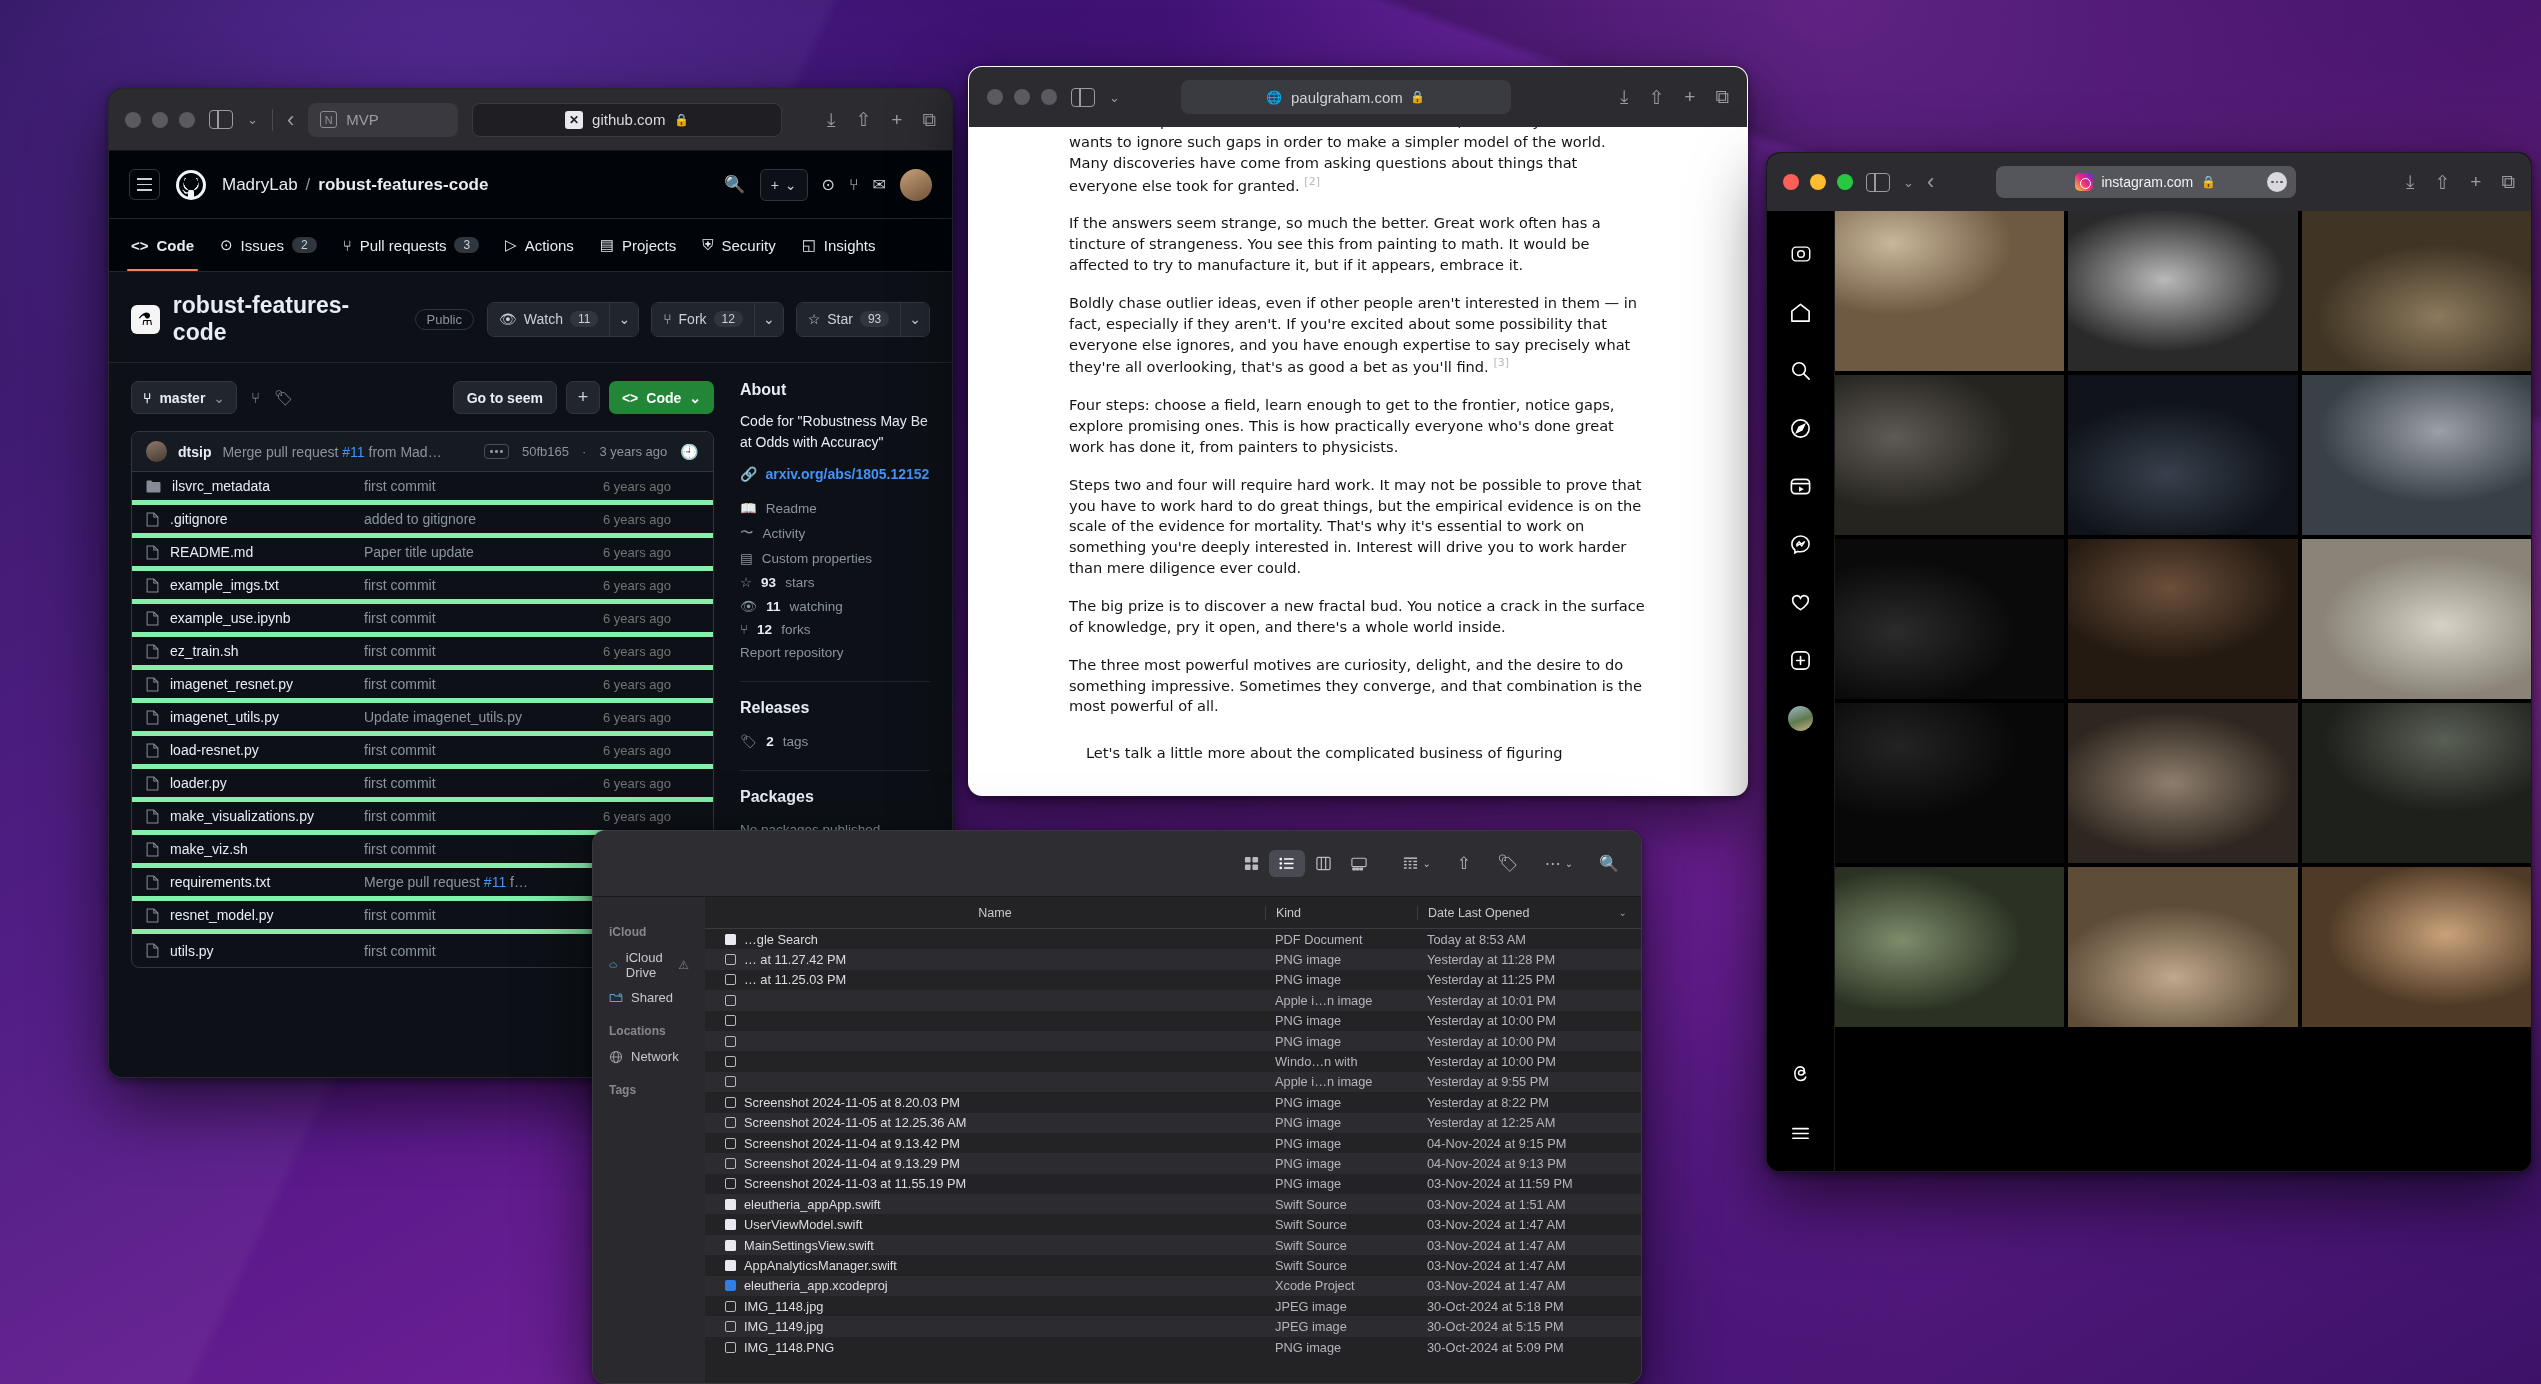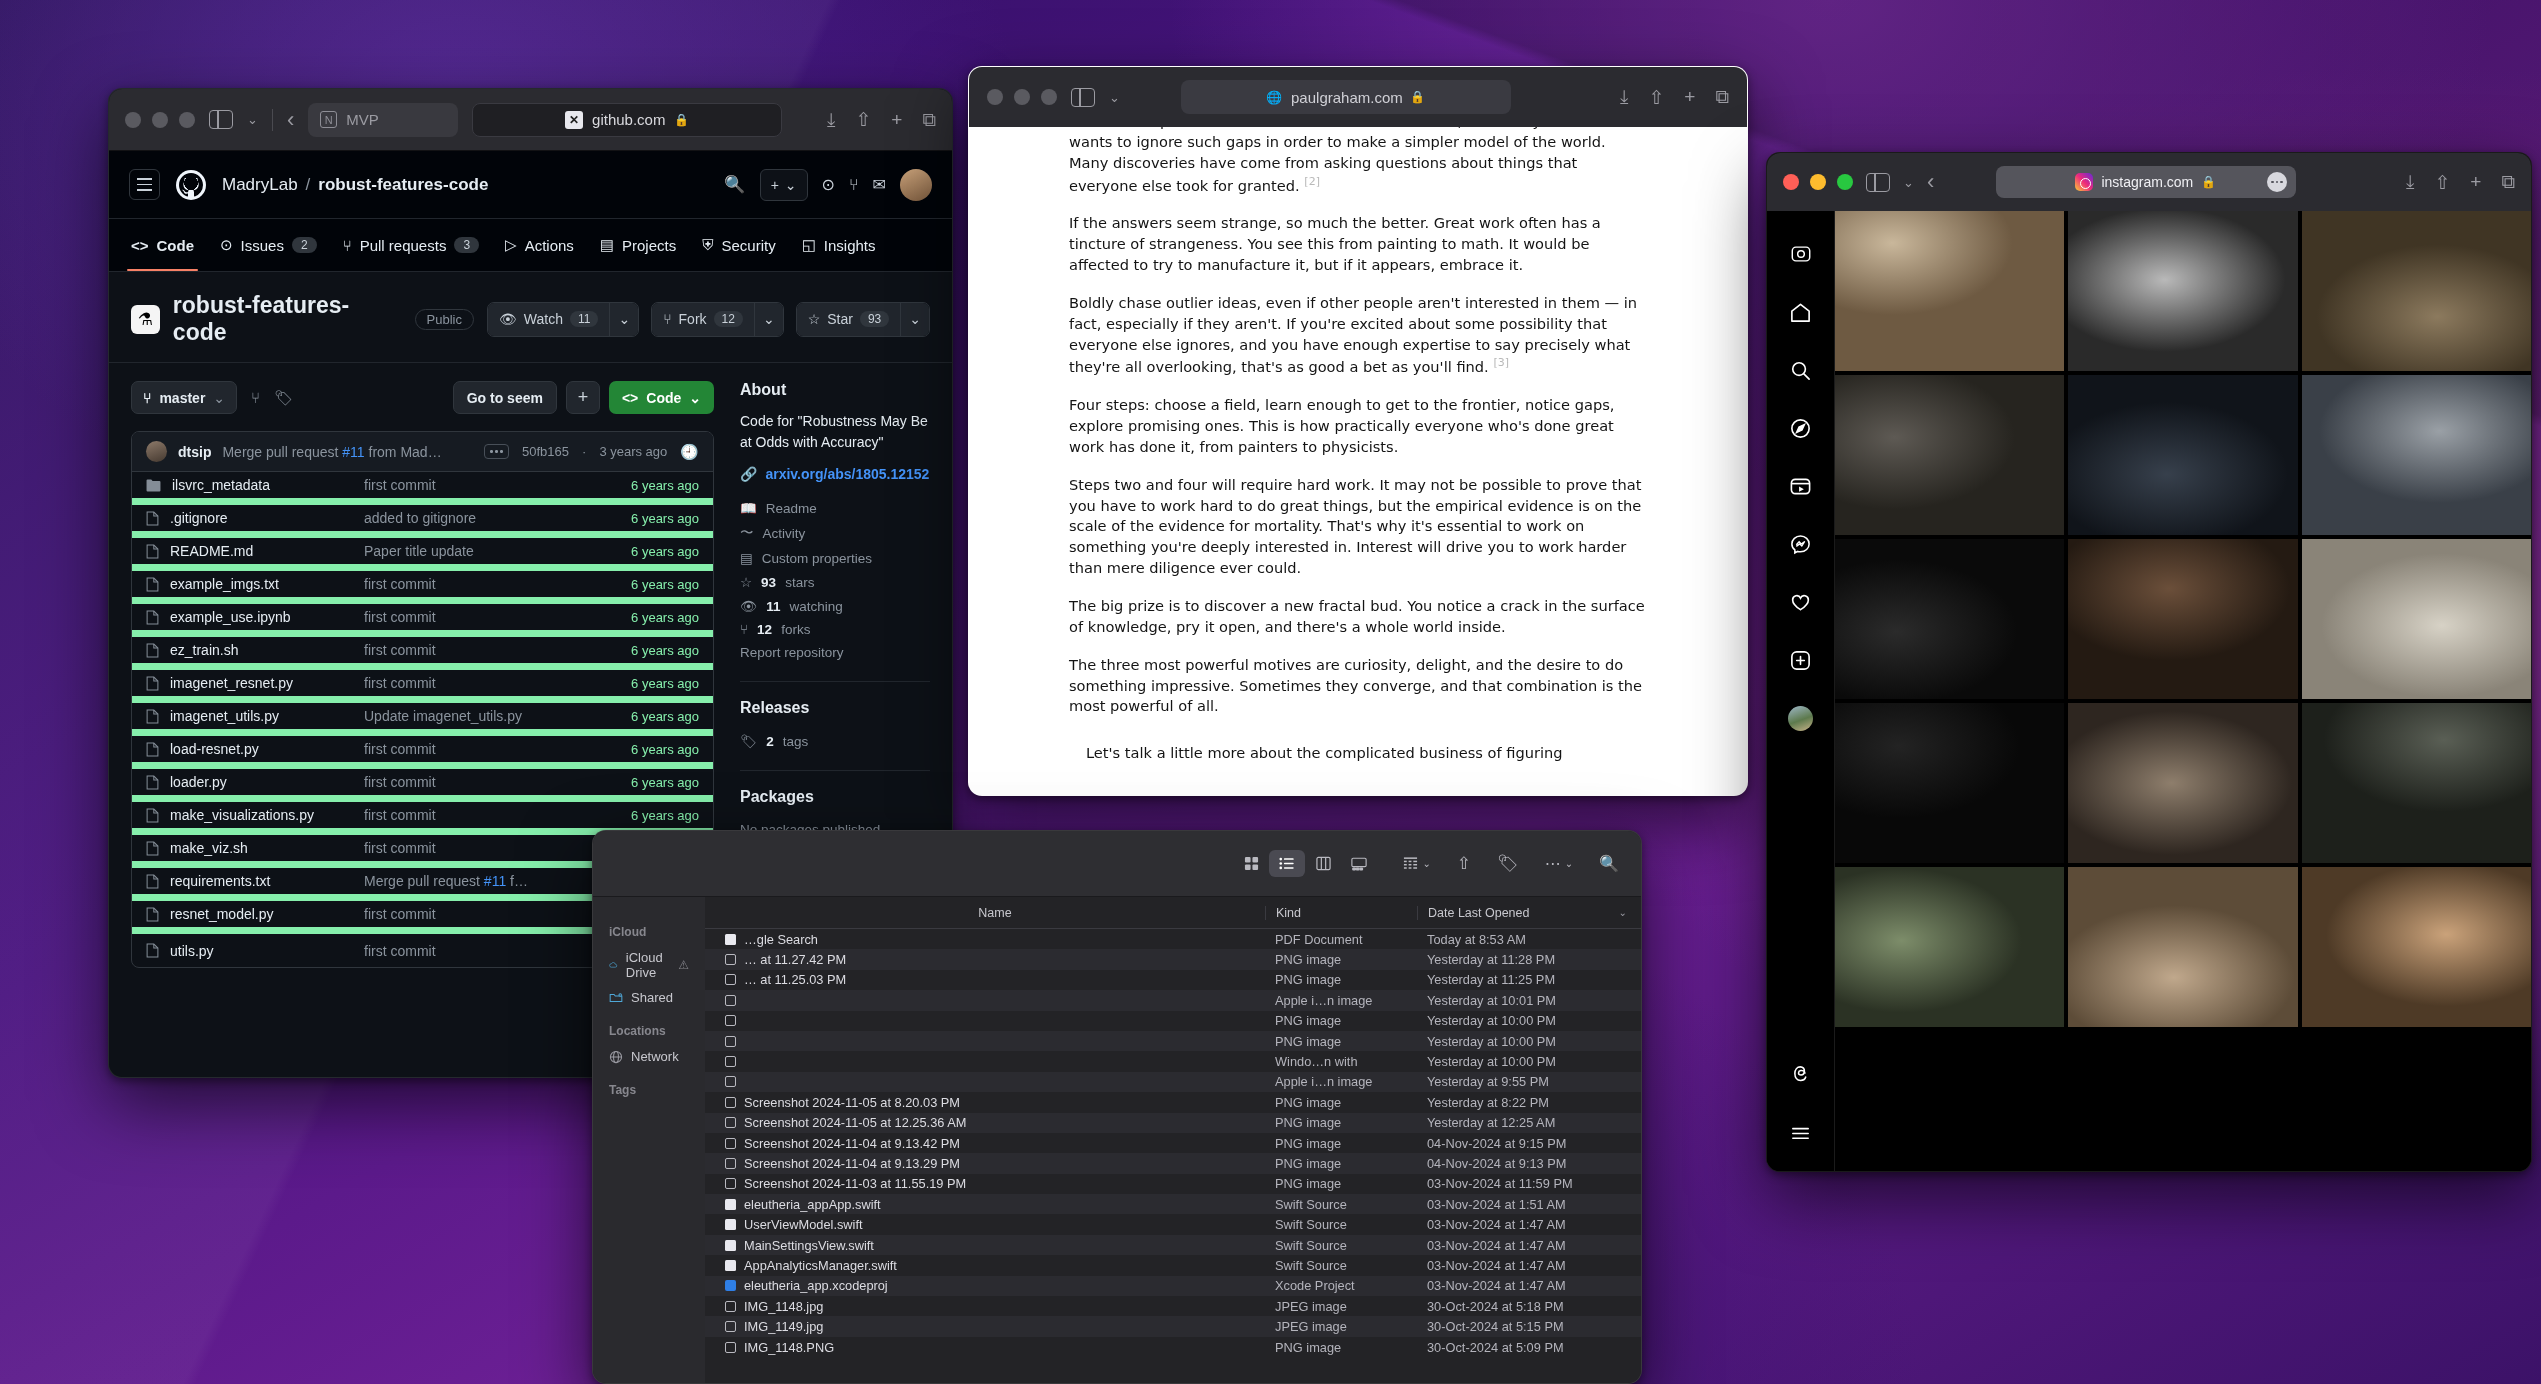--- a/index.html
+++ b/index.html
@@ -125,27 +125,27 @@
       border-bottom:1px solid #30363d;font-size:14px;}
   .cm-av{width:21px;height:21px;border-radius:50%;background:linear-gradient(160deg,#8d7a6a,#453930);flex-shrink:0;}
   .cm-user{color:#e6edf3;font-weight:bold;}
   .cm-msg{color:#8b949e;white-space:nowrap;overflow:hidden;text-overflow:ellipsis;max-width:330px;}
   .cm-msg a{color:#4493f8;text-decoration:none;}
   .cm-right{margin-left:auto;display:flex;align-items:center;gap:13px;color:#8b949e;font-size:13px;}
   .dots{width:25px;height:15px;border:1px solid #484f58;border-radius:4px;display:flex;
         align-items:center;justify-content:center;gap:2.5px;}
   .dots i{width:2.5px;height:2.5px;border-radius:50%;background:#8b949e;display:block;}
 
-  .frow{display:flex;align-items:center;height:33px;padding:0 14px;border-bottom:7px solid #86efac;
+  .frow{display:flex;align-items:center;height:33px;padding:0 14px;border-bottom:5px solid #86efac;
         font-size:14px;}
   .frow:last-child{border-bottom:none;}
   .fname{color:#e6edf3;display:flex;align-items:center;gap:11px;width:218px;flex-shrink:0;}
   .fmsg{color:#8b949e;flex:1;white-space:nowrap;overflow:hidden;text-overflow:ellipsis;padding-right:12px;}
   .fmsg a{color:#4493f8;text-decoration:none;}
-  .fage{color:#86efac;font-size:13px;text-align:right;width:96px;flex-shrink:0;}
+  .fage{color:#737373;font-size:13px;text-align:left;width:96px;flex-shrink:0;}
 
   
   .sh{font-size:16px;font-weight:bold;color:#e6edf3;margin-bottom:12px;}
   .sdesc{font-size:14px;color:#e6edf3;line-height:1.5;margin-bottom:13px;}
   .slink{font-size:14px;color:#4493f8;display:flex;gap:8px;align-items:center;font-weight:bold;margin-bottom:14px;}
   .srow{display:flex;gap:9px;align-items:center;font-size:13.5px;color:#8b949e;padding:4px 0;}
   .srow b{color:#e6edf3;}
   .s-hr{height:1px;background:#21262d;margin:17px 0;}
   .contrib{display:flex;align-items:center;gap:10px;padding:5px 0;font-size:13.5px;color:#8b949e;}
   .contrib b{color:#e6edf3;}

